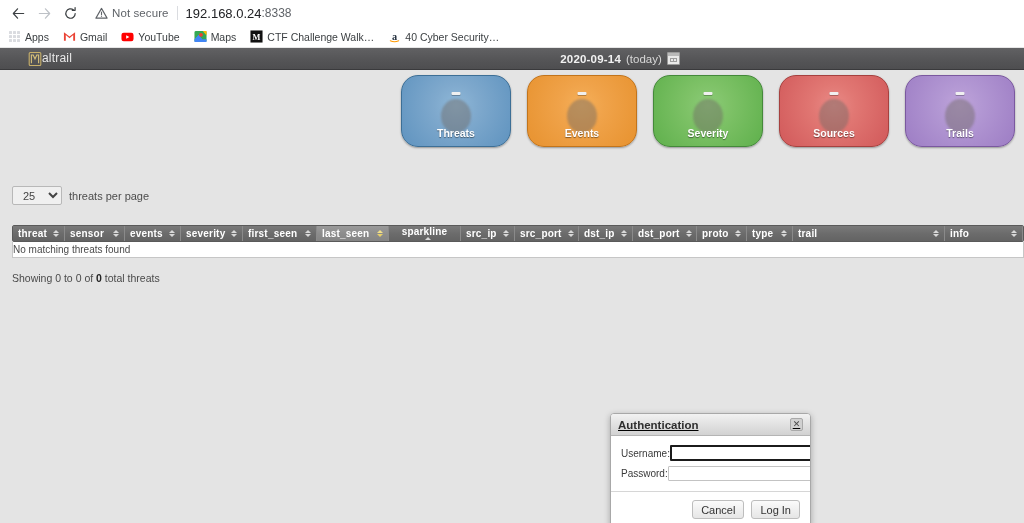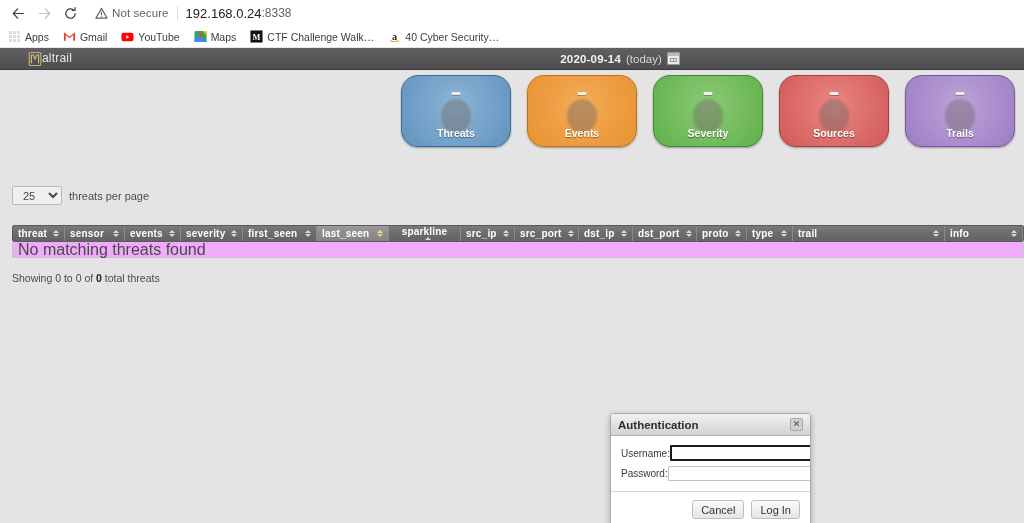--- a/index.html
+++ b/index.html
@@ -291,26 +291,25 @@
     border-left: 3px solid transparent;
     border-right: 3px solid transparent;
     border-top: 3px solid #d9d9d9;
   }
   .th.active .sorter .up { border-bottom-color: #f2e08a; }
   .th.active .sorter .dn { border-top-color: #e8d06a; }
 
   .tbl-empty {
     border: 1px solid #c6c6c6;
     border-top: none;
-    background: #f0abfc;
+    background: #ffffff;
     height: 16px;
     display: flex;
     align-items: center;
-    padding-left: 5px;
-    font-size: 16px;
+    font-size: 10px;
     color: #4a4a4a;
   }
   .tbl-info {
     margin-top: 14px;
     font-size: 10.5px;
     color: #4a4a4a;
   }
   .tbl-info b { color: #222; }
 
   
@@ -326,20 +325,21 @@
     overflow: hidden;
   }
   .dlg-title {
     height: 22px;
     background: linear-gradient(180deg, #f2f2f2 0%, #e2e2e2 48%, #d2d2d2 100%);
     border-bottom: 1px solid #b4b4b4;
     display: flex;
     align-items: center;
     justify-content: space-between;
     padding: 0 7px;
+    text-decoration: underline;
   }
   .dlg-title-text {
     font-size: 11.5px;
     font-weight: bold;
     color: #2f2f2f;
   }
   .dlg-close {
     width: 13px; height: 13px;
     background: #d0d0d0;
     border: 1px solid #a9a9a9;

